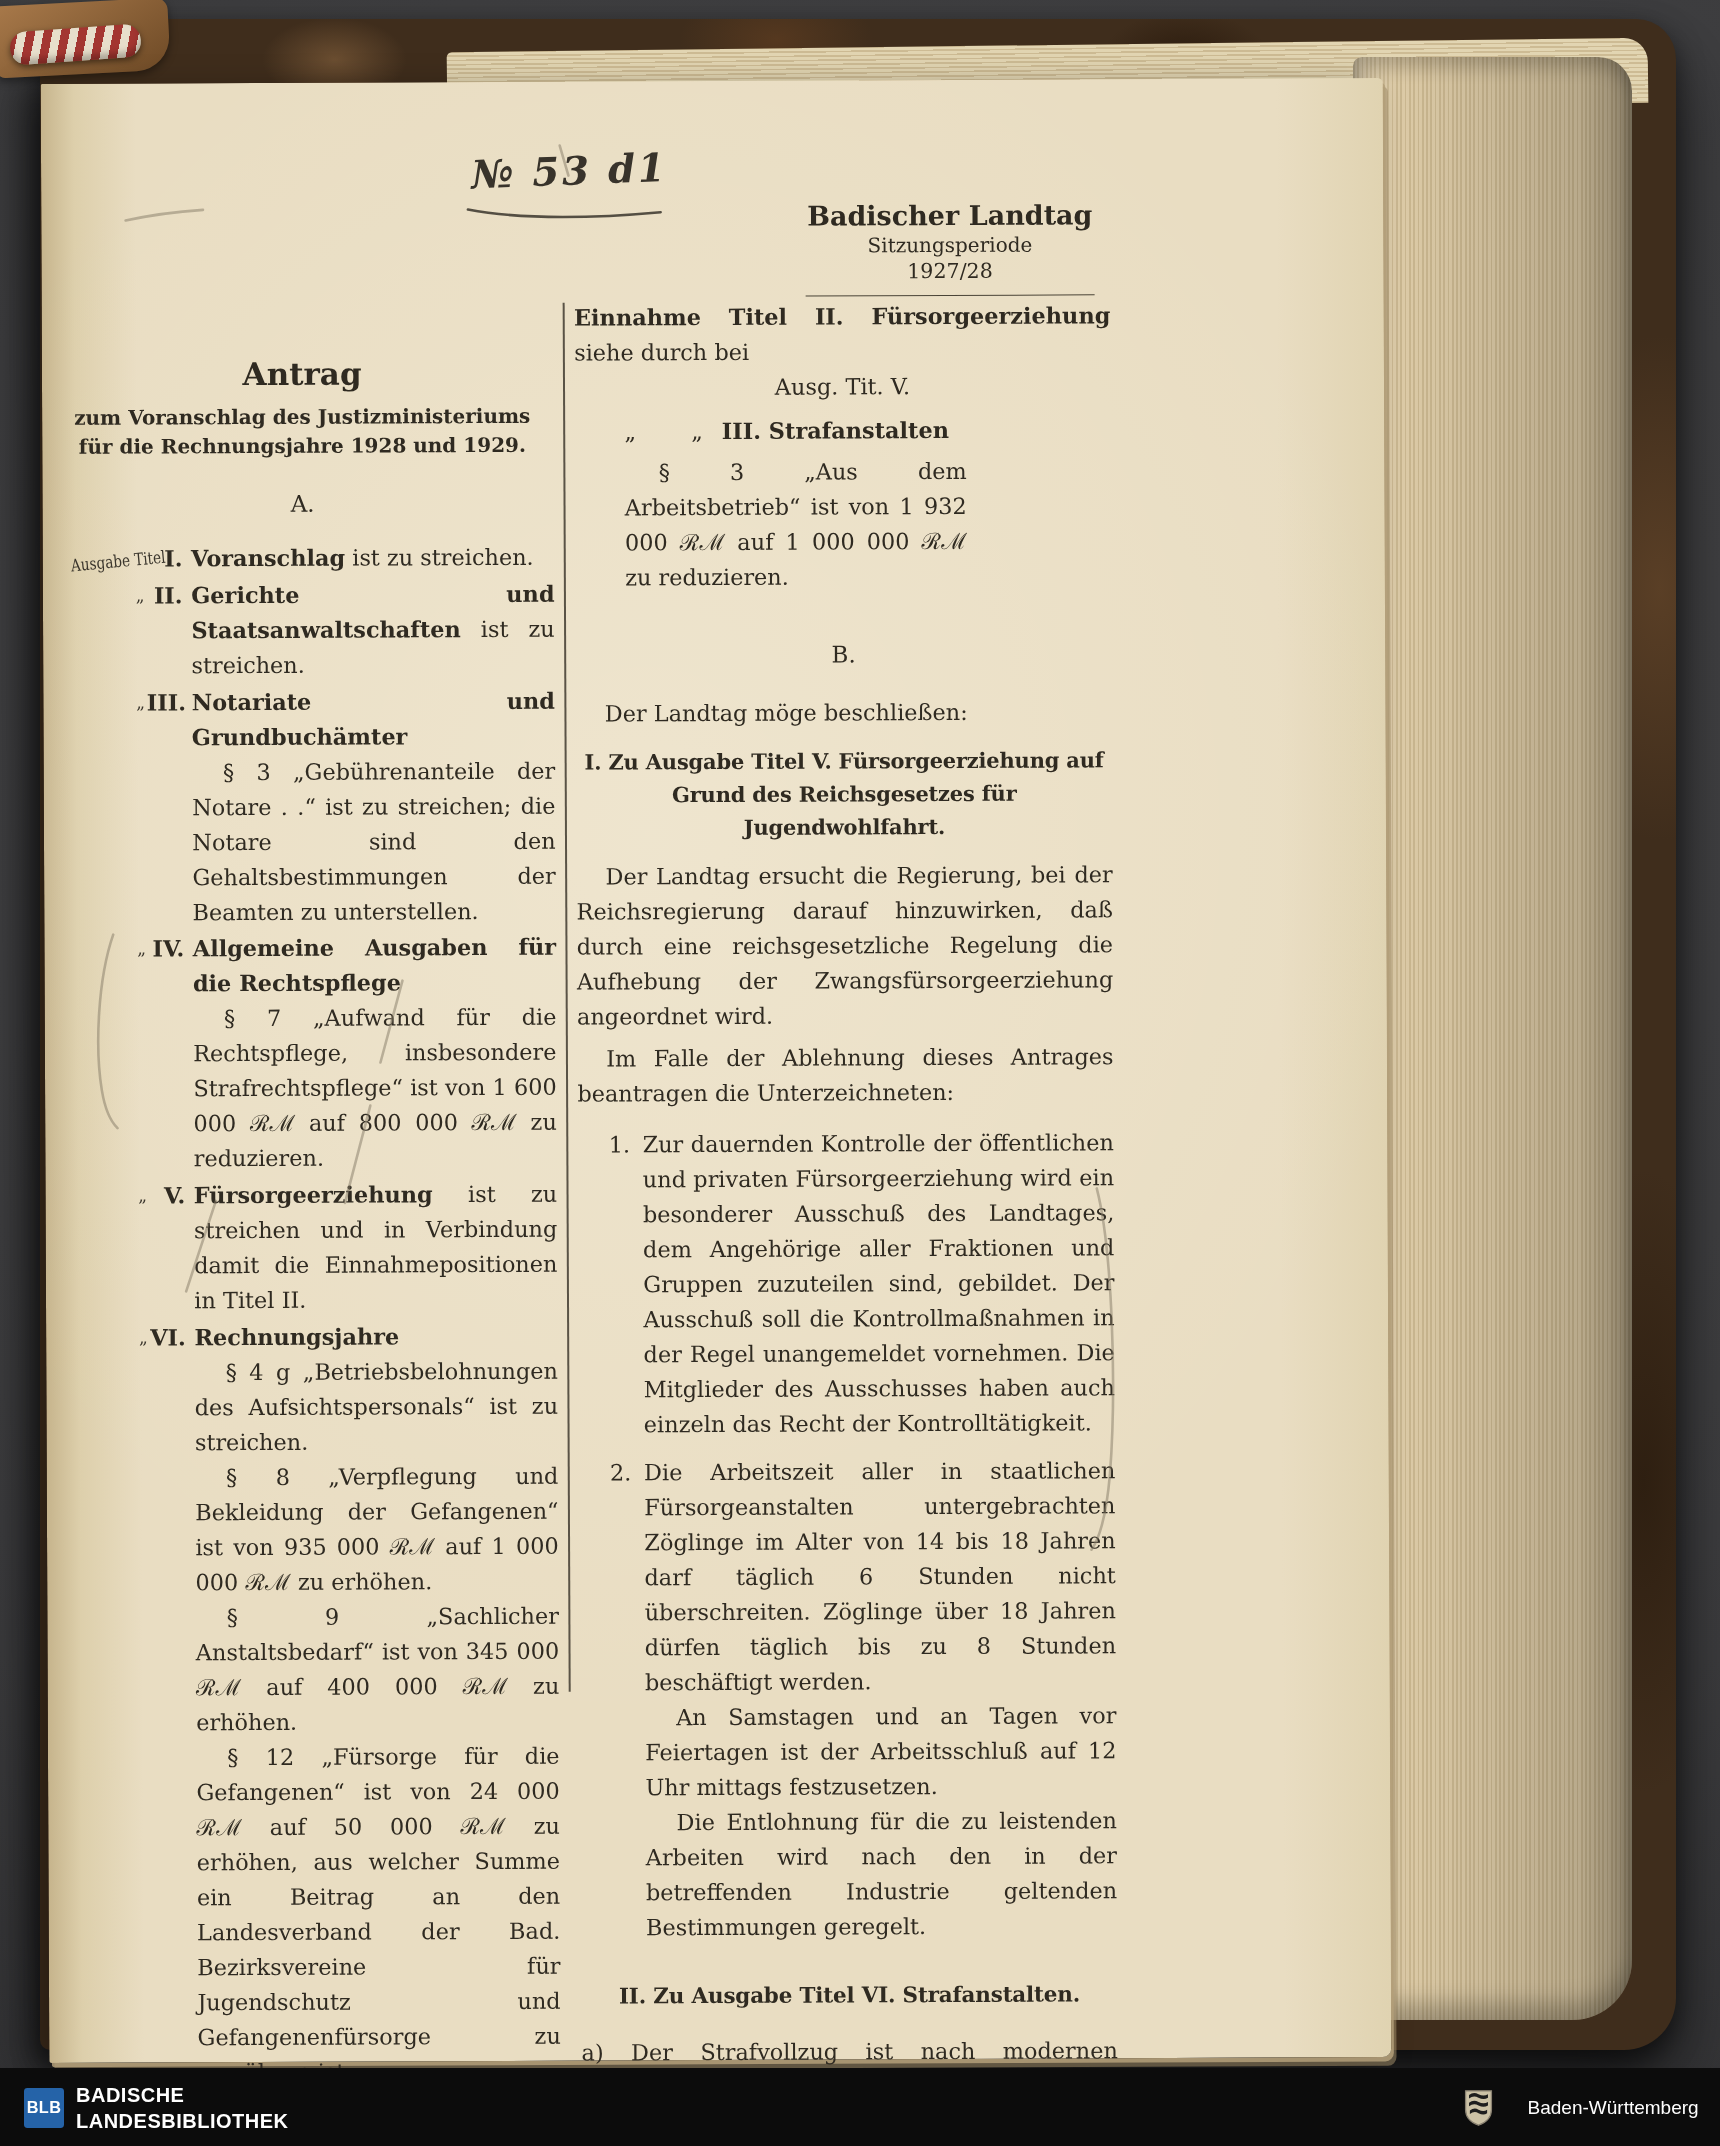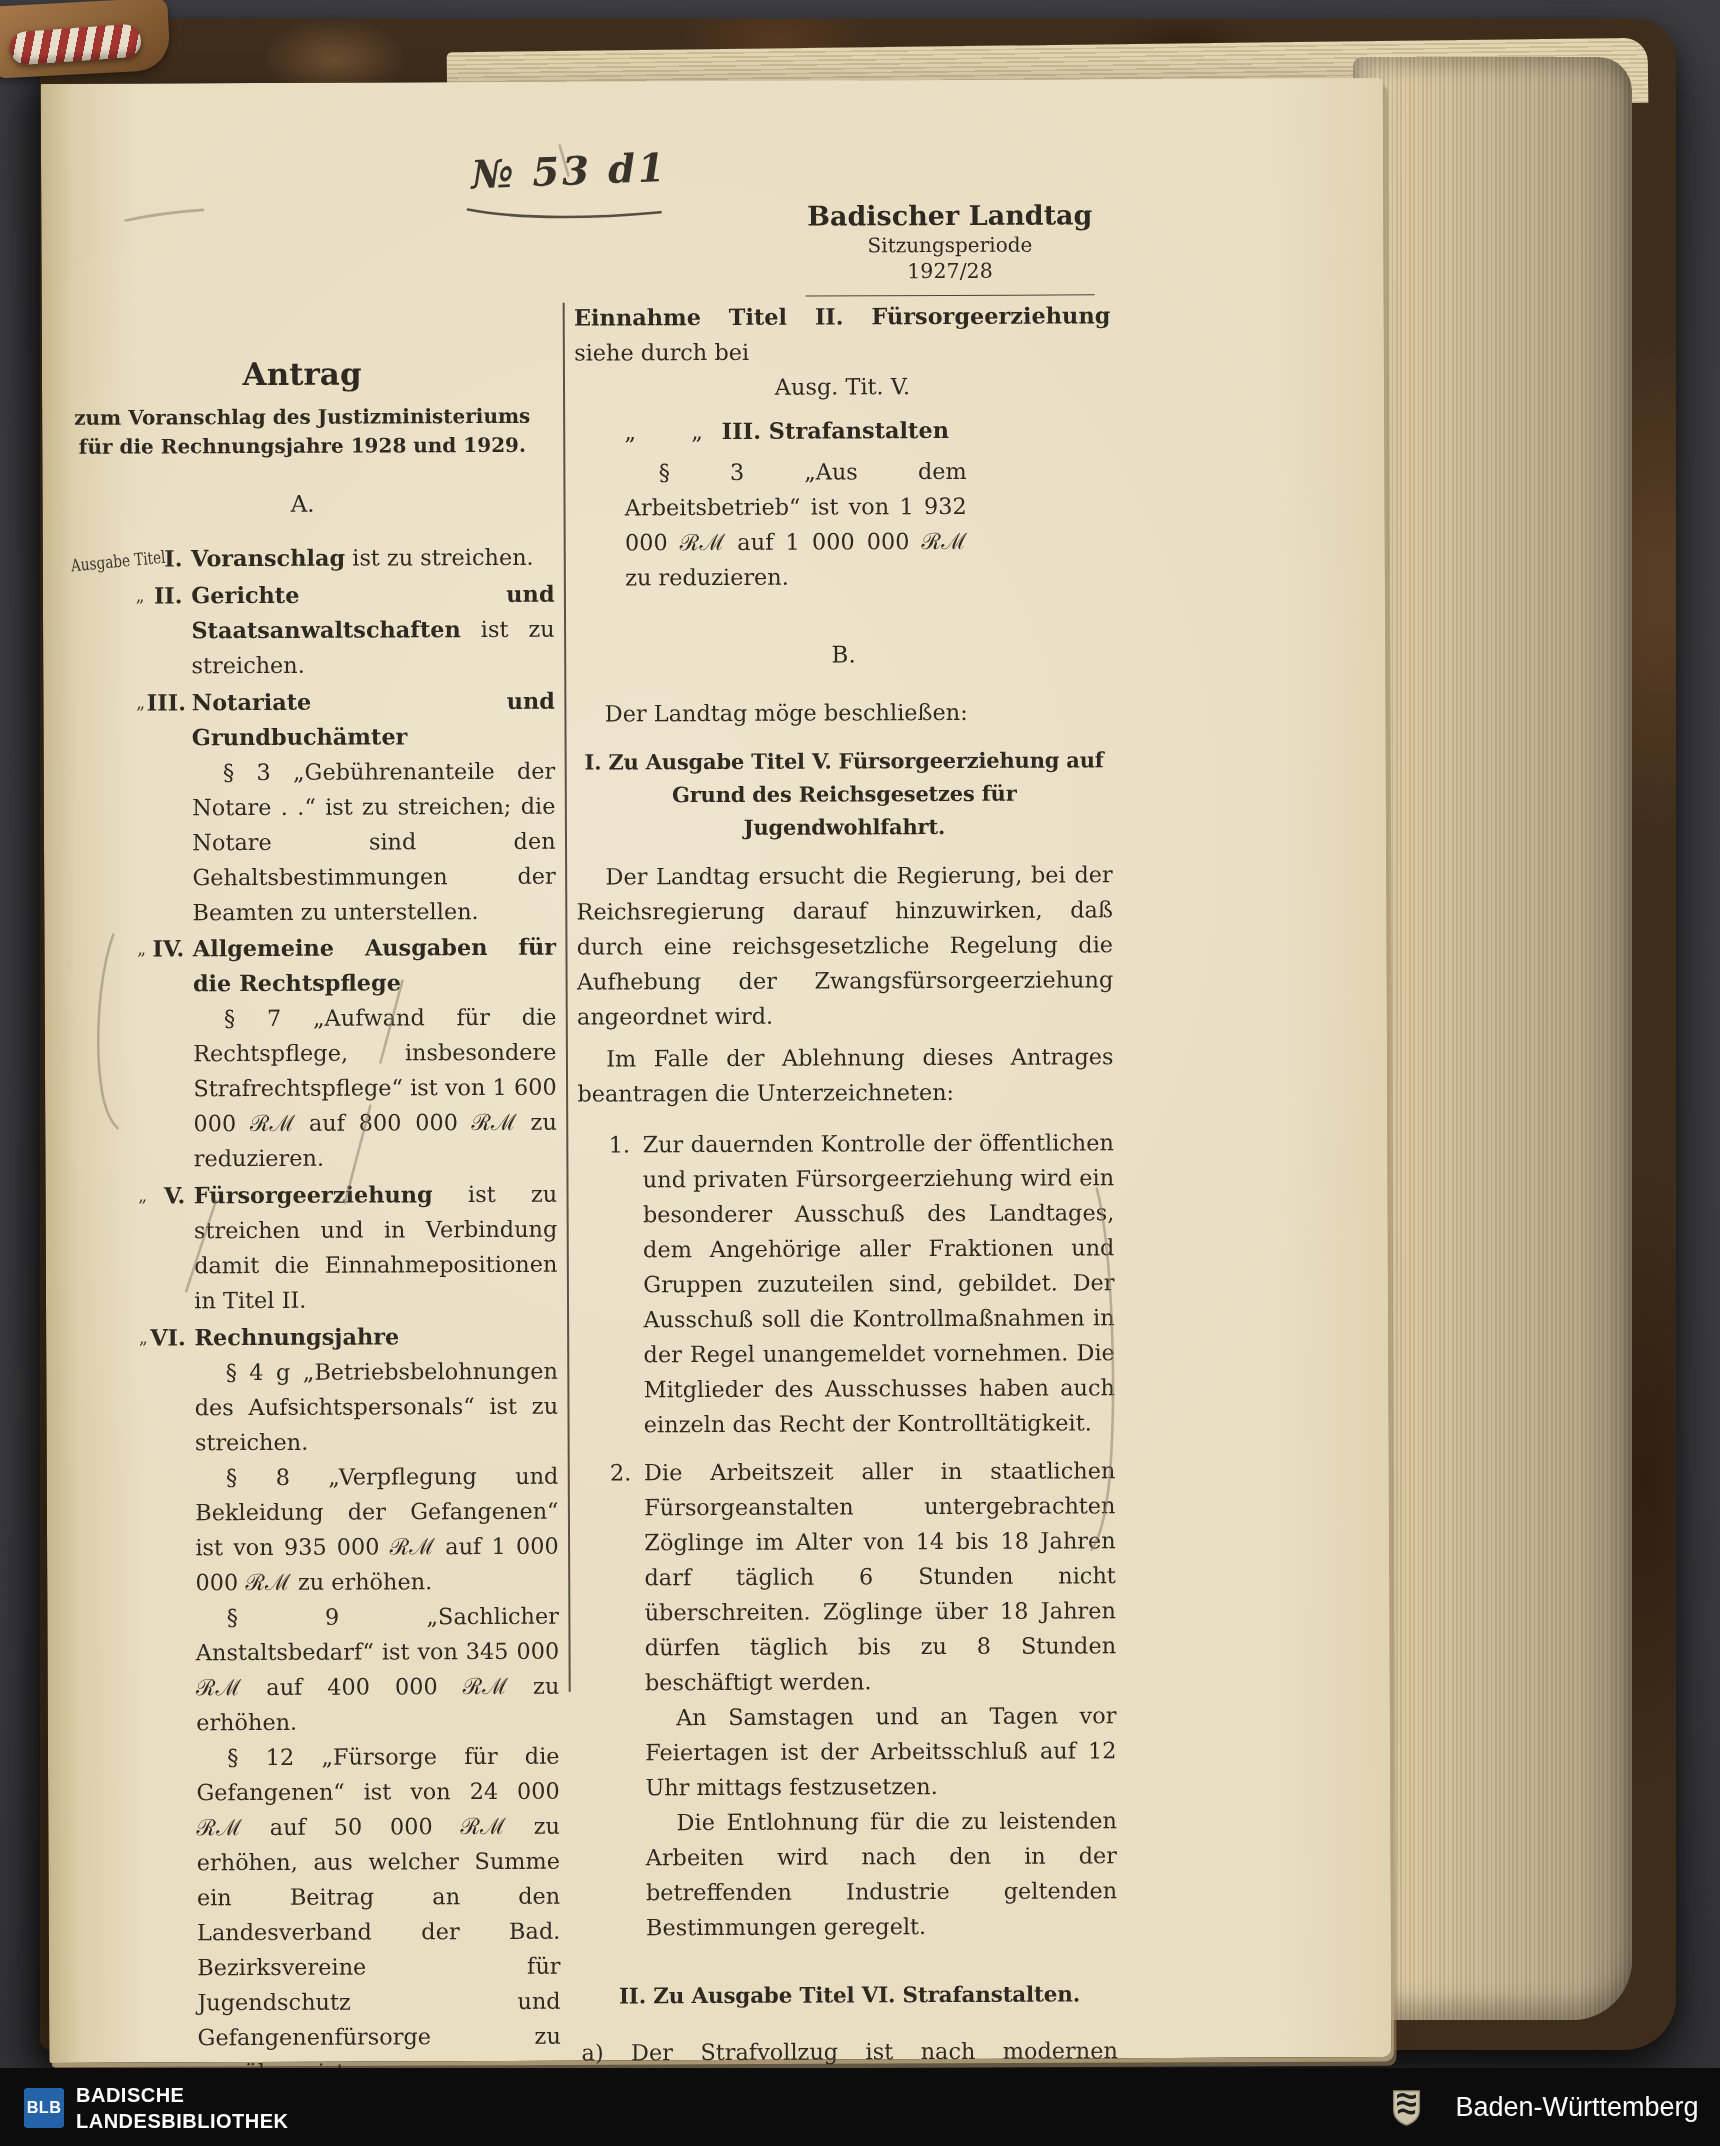--- a/index.html
+++ b/index.html
@@ -121,21 +121,21 @@
     font-family:"Liberation Sans","DejaVu Sans",sans-serif;
   }
   .footer-left{display:flex;align-items:center;gap:12px;}
   .blb-badge{
     width:40px;height:40px;border-radius:3.4px;background:var(--blb-blue,#2563a8);
     color:#fff;font-weight:bold;font-size:16.3px;
     display:flex;align-items:center;justify-content:center;letter-spacing:0.4px;
   }
   .blb-name{color:#fff;font-size:20px;font-weight:bold;line-height:1.3;letter-spacing:0.5px;}
   .footer-right{display:flex;align-items:center;gap:10.3px;color:#fff;}
-  .bw-name{font-size:27px;margin-left:23px;}
+  .bw-name{font-size:19px;margin-left:23px;}
 </style>
 </head>
 <body>
 
 <div class="scene">
   <div class="cover"></div>
   <div class="stack-top"></div>
   <div class="stack-right"></div>
   <div class="corner-leather"></div>
   <div class="headband"></div>

